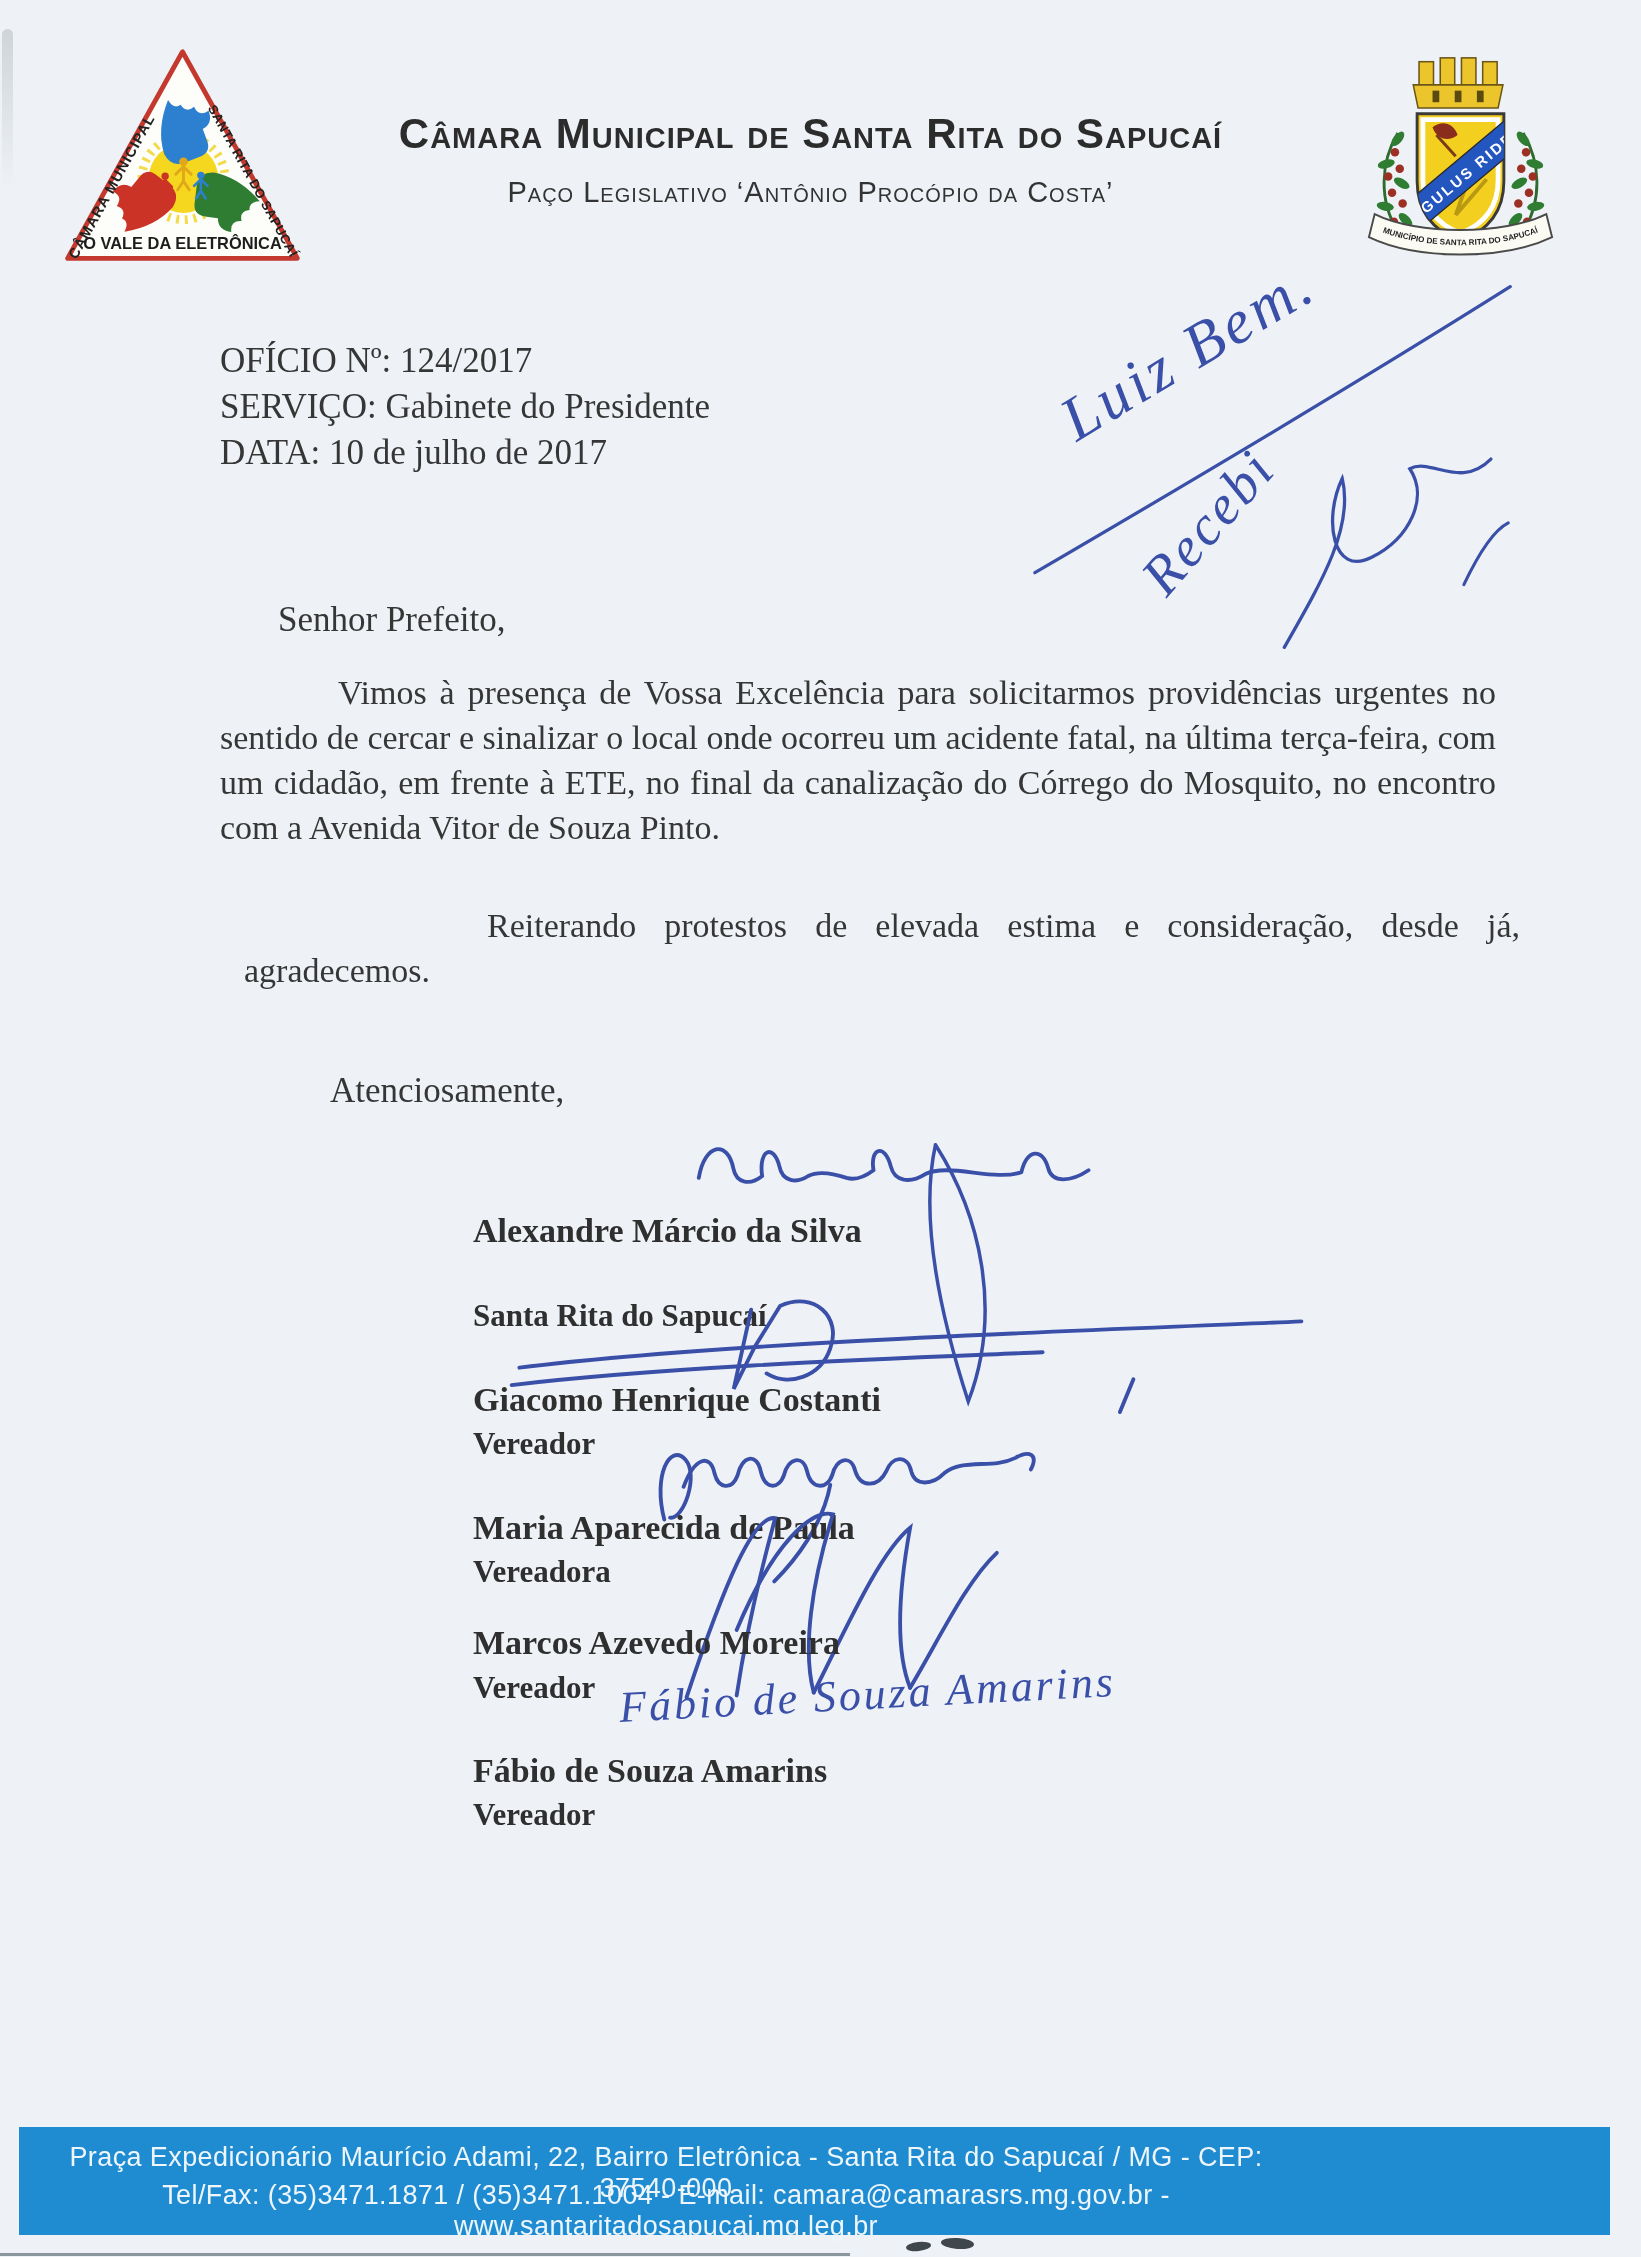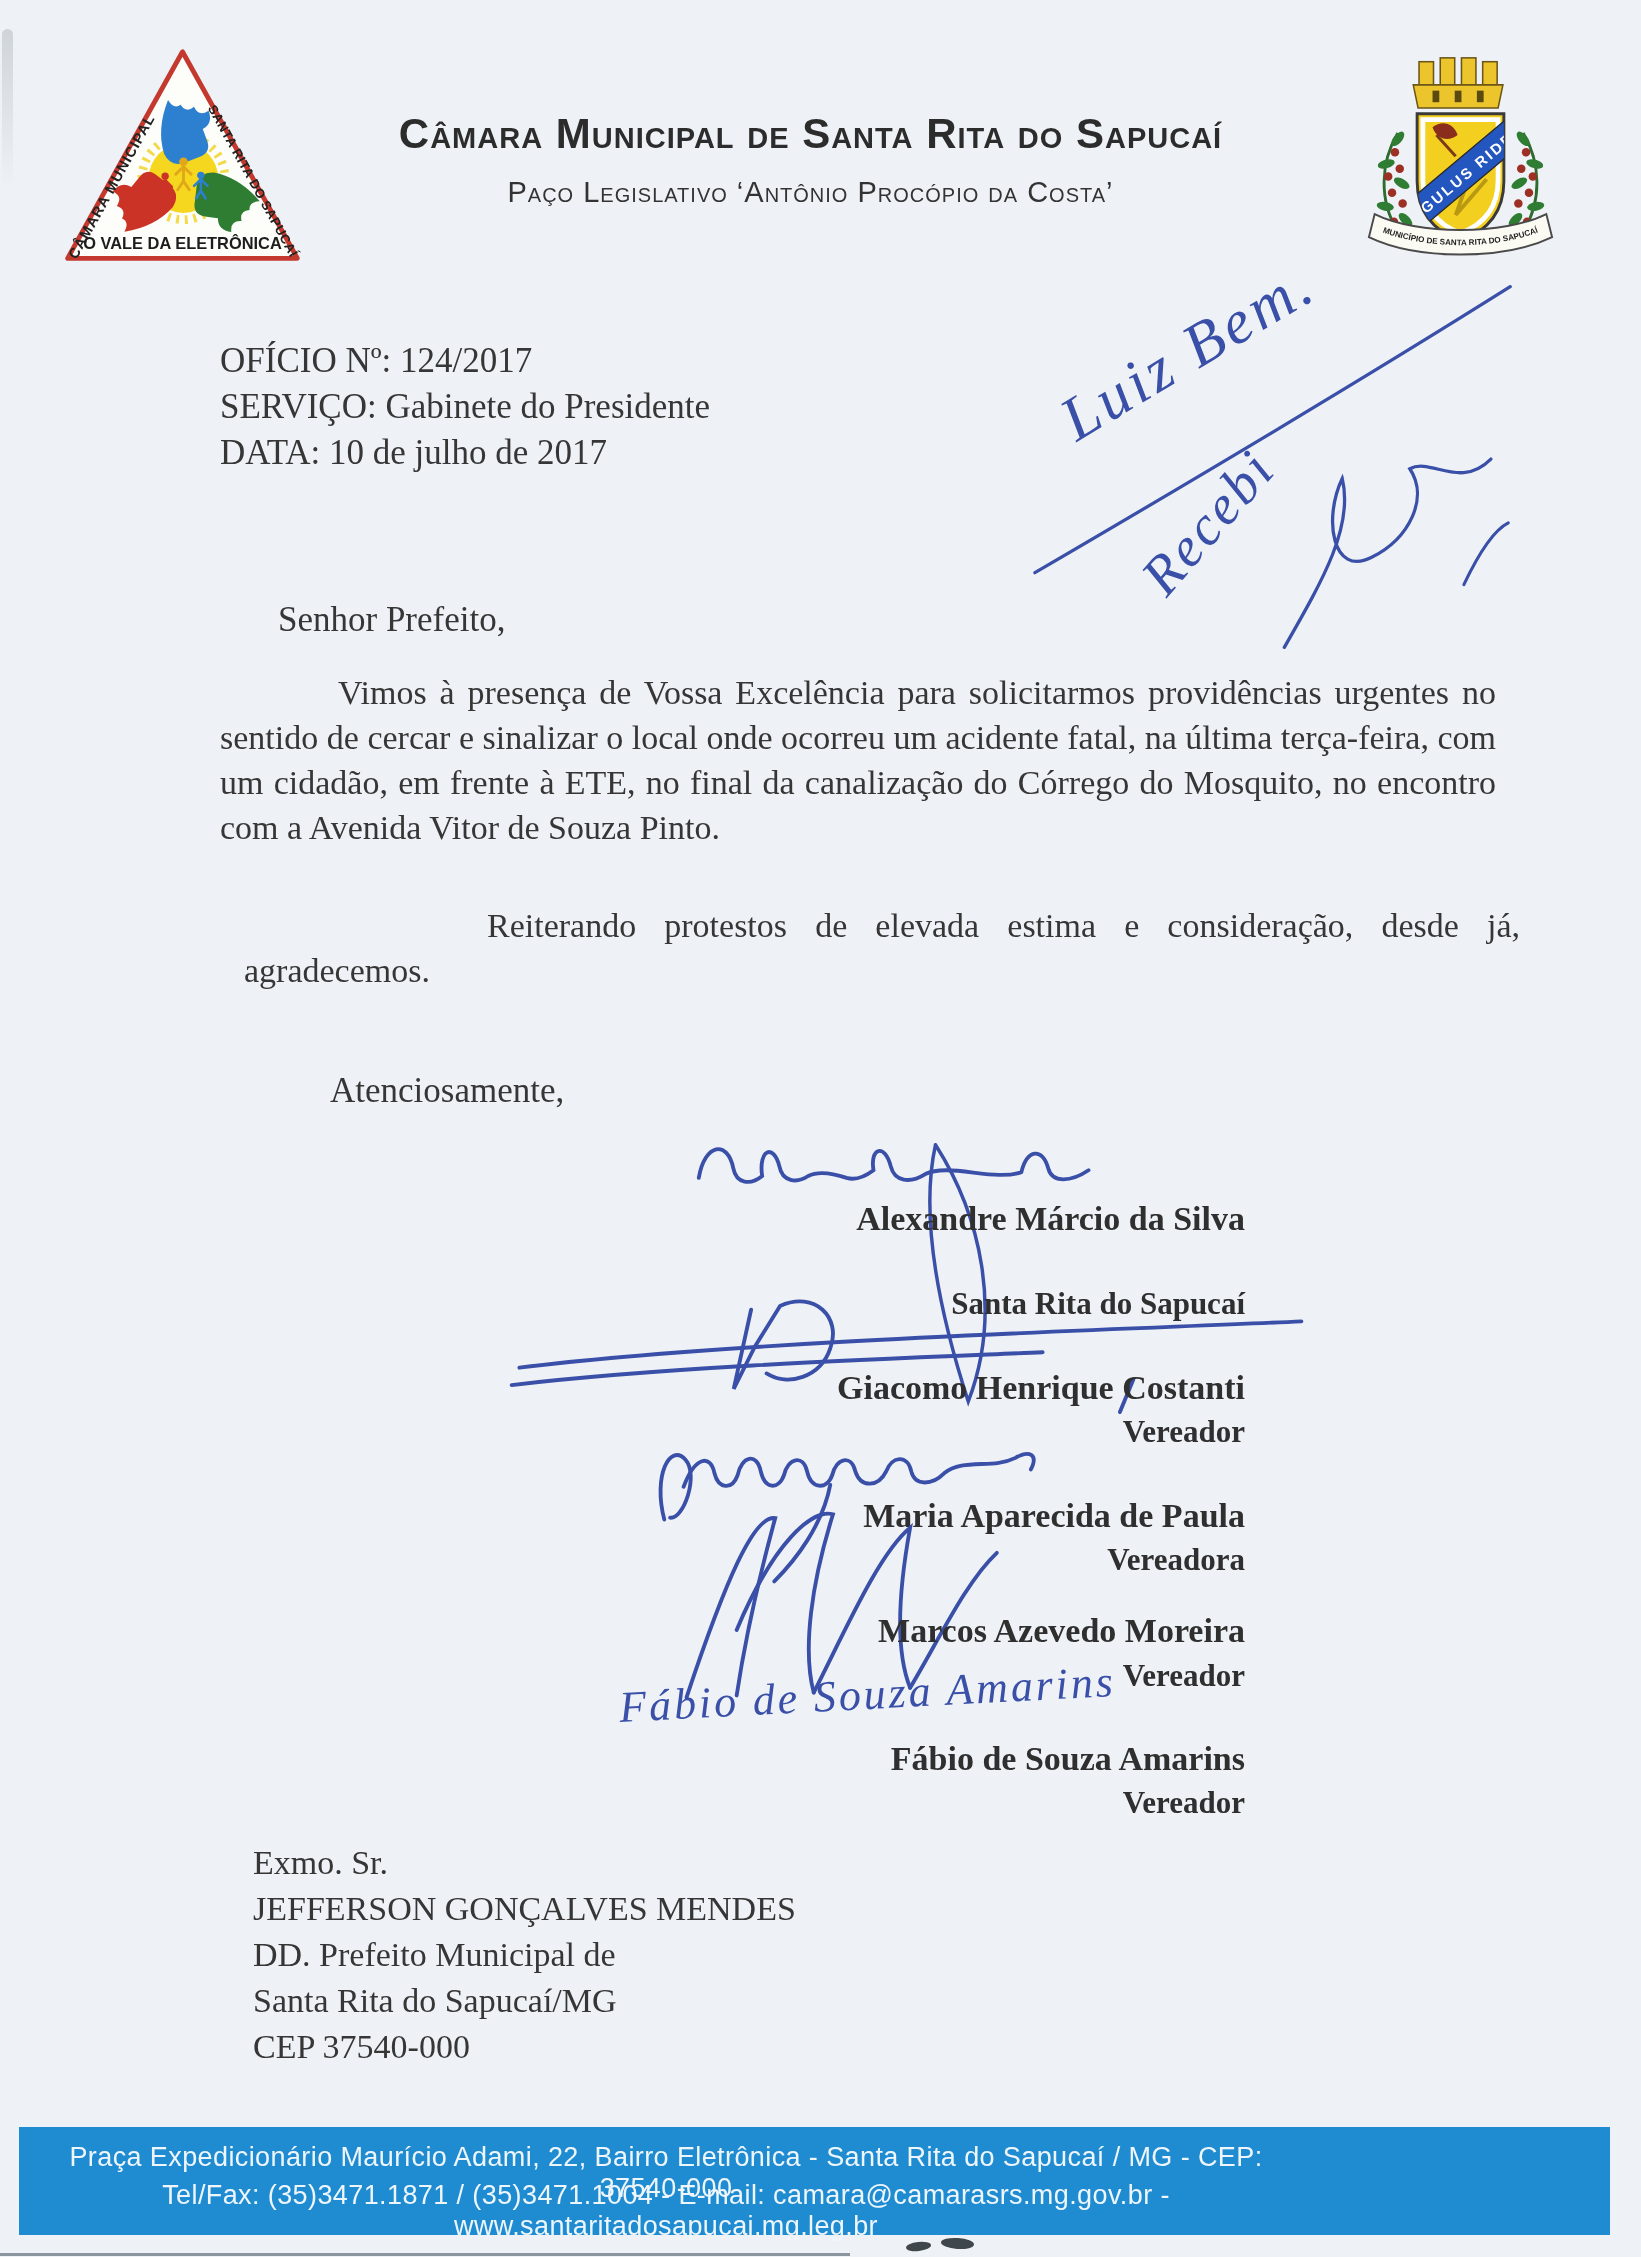--- a/index.html
+++ b/index.html
@@ -6,21 +6,21 @@
   .page{position:relative;width:1641px;height:2257px;background:#eef2f6;overflow:hidden;
         font-family:"Liberation Serif",serif;color:#333;}
   .abs{position:absolute;}
   .title{font-family:"Liberation Sans",sans-serif;font-weight:bold;font-variant:small-caps;
          color:#2c2c2c;font-size:42px;letter-spacing:1px;text-align:center;}
   .subtitle{font-family:"Liberation Sans",sans-serif;font-weight:500;font-variant:small-caps;
          color:#333;font-size:29px;letter-spacing:1px;text-align:center;}
   .meta-line{font-size:35px;line-height:46px;color:#363636;}
   .body-par{font-size:34px;line-height:45px;text-align:justify;color:#363636;width:1276px;}
   .addr-line{font-size:34px;line-height:46px;color:#363636;}
-  .sigline{width:772px;text-align:right;font-weight:bold;color:#2f2f2f;}
+  .sigline{width:772px;text-align:left;font-weight:bold;color:#2f2f2f;margin-top:12px;}
   .signame{font-size:34px;}
   .sigrole{font-size:31px;}
   .ink{color:#3a4fa8;}
   .hand{font-style:italic;font-family:"Liberation Serif",serif;}
   .footer-bar{background:#1f8cd2;}
   .footer-line{font-family:"Liberation Sans",sans-serif;color:#eef6fc;font-size:27px;
                letter-spacing:0.4px;text-align:center;width:1284px;}
   svg{display:block;}
   .smudge-left{background:linear-gradient(to bottom,#aab0b5,rgba(170,176,181,0));opacity:.45;border-radius:5.8px;}
   .blob{background:#3f464c;border-radius:50%;}
@@ -186,27 +186,20 @@
       <path d="M262,200 C292,150 320,90 352,60"></path>
     </g>
   </svg>
   <div class="abs sigline signame" style="left:473px;top:1612px;">Marcos Azevedo Moreira</div>
   <div class="abs sigline sigrole" style="left:473px;top:1658px;">Vereador</div>
 
   <div class="abs ink hand" style="left:618px;top:1682px;font-size:44px;letter-spacing:2.9px;transform:rotate(-3deg);transform-origin:0 0;">Fábio de Souza Amarins</div>
   <div class="abs sigline signame" style="left:473px;top:1740px;">Fábio de Souza Amarins</div>
   <div class="abs sigline sigrole" style="left:473px;top:1785px;">Vereador</div>
 
-  <div class="abs" style="left:253px;top:1840px;">
-    <div class="addr-line">Exmo. Sr.</div>
-    <div class="addr-line">JEFFERSON GONÇALVES MENDES</div>
-    <div class="addr-line">DD. Prefeito Municipal de</div>
-    <div class="addr-line">Santa Rita do Sapucaí/MG</div>
-    <div class="addr-line">CEP 37540-000</div>
-  </div>
 
   <div class="abs footer-bar" style="left:19.3px;top:2127px;width:1591px;height:108px;"></div>
   <div class="abs footer-line" style="left:24px;top:2142px;">Praça Expedicionário Maurício Adami, 22, Bairro Eletrônica - Santa Rita do Sapucaí / MG - CEP: 37540-000</div>
   <div class="abs footer-line" style="left:24px;top:2180px;">Tel/Fax: (35)3471.1871 / (35)3471.1004 - E-mail: camara@camarasrs.mg.gov.br - www.santaritadosapucai.mg.leg.br</div>
 
   <div class="abs blob" style="left:906px;top:2242px;width:25px;height:8.7px;transform:rotate(-6deg);"></div>
   <div class="abs blob" style="left:941px;top:2238px;width:33px;height:10.6px;transform:rotate(4deg);"></div>
   <div class="abs bottom-line" style="left:0px;top:2253px;width:850px;height:2.9px;"></div>
 
 </div>

